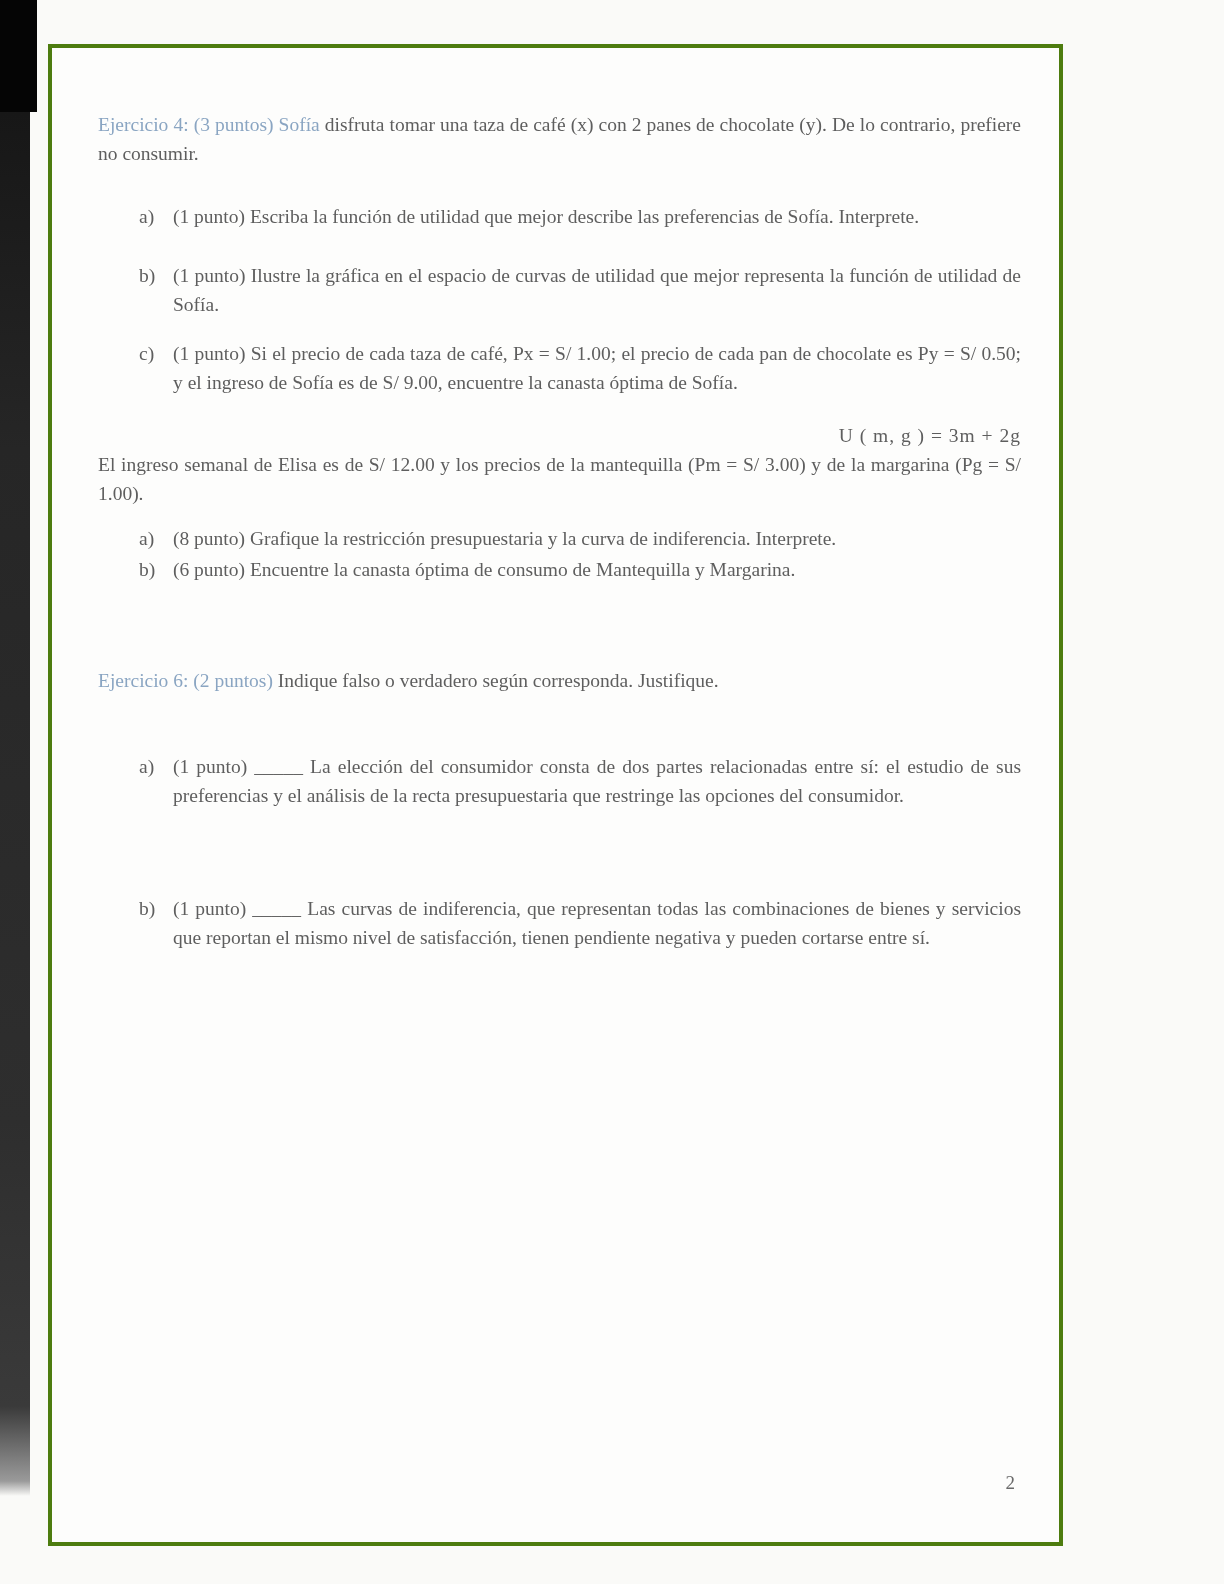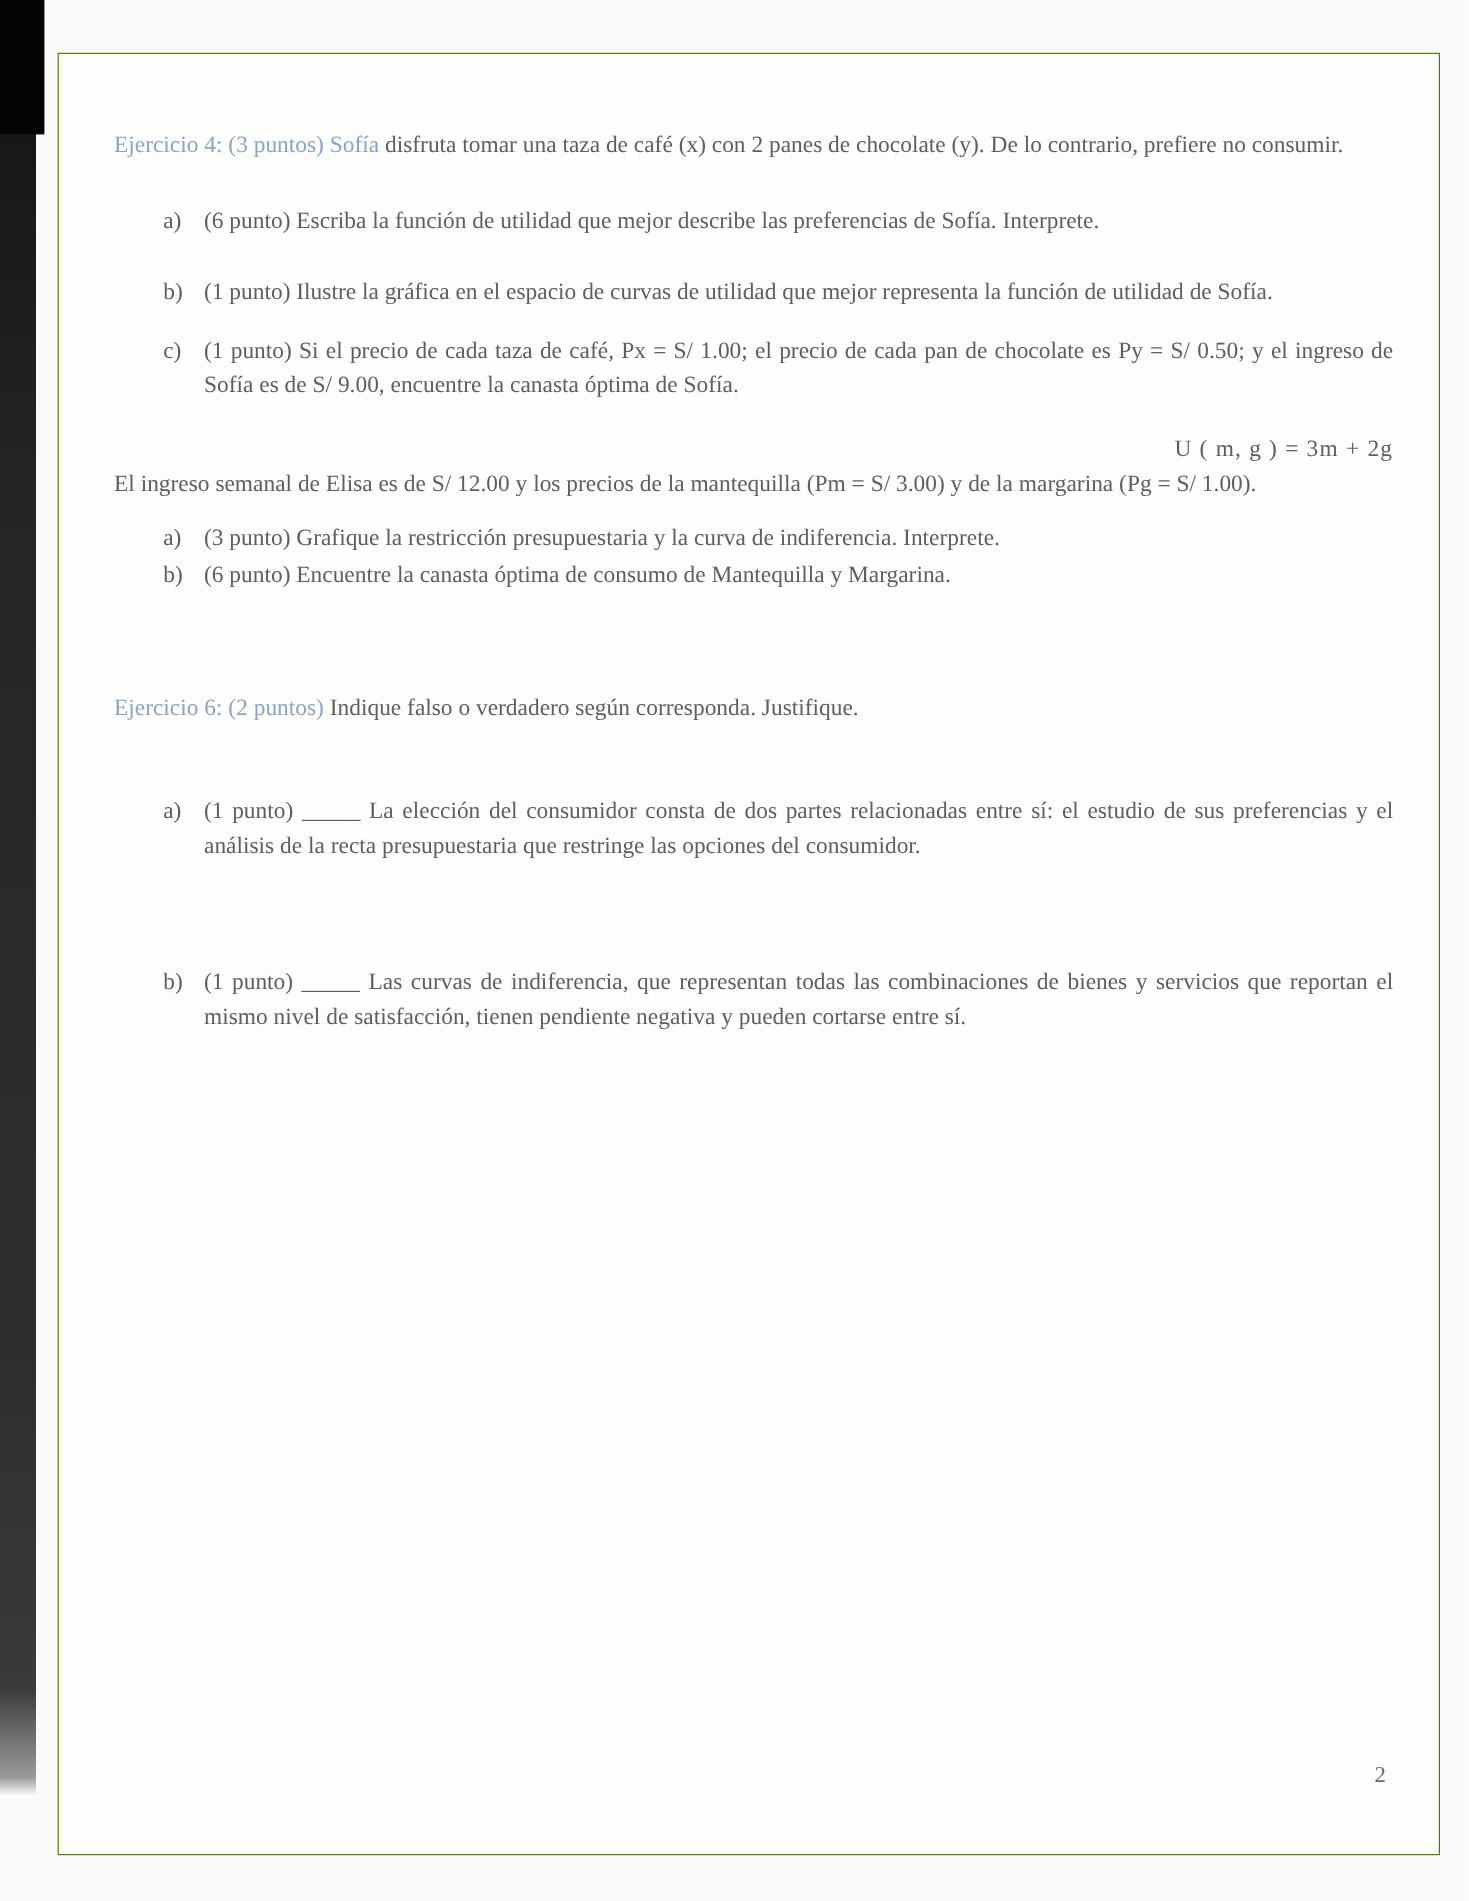--- a/index.html
+++ b/index.html
@@ -11,23 +11,23 @@
     overflow:hidden;
   }
   .scan-strip{
     position:absolute;left:0;top:0;width:30px;height:1496px;
     background:linear-gradient(180deg,#0b0b0b 0%,#161616 6%,#262626 30%,#2e2e2e 75%,#3a3a3a 94%,#9a9a9a 99%,#fafaf8 100%);
   }
   .scan-corner{
     position:absolute;left:0;top:0;width:37px;height:112px;background:#050505;
   }
   .page{
-    position:absolute;left:48px;top:44px;width:1152px;height:1502px;
+    position:absolute;left:48px;top:44px;width:1015px;height:1502px;
     background:#fdfdfc;
-    border:1px solid #4d7c0f;
+    border:4px solid #4d7c0f;
     box-sizing:border-box;
   }
   .content{
     position:absolute;left:46px;right:38px;top:0;
     color:#5e5e5e;
     font-size:19.5px;line-height:29px;
     filter:blur(0.45px);
     text-align:justify;
   }
   p{margin:0;}
@@ -61,41 +61,41 @@
 <div class="page">
   <div class="content">
 
     <p class="mt-p1">
       <span class="heading">Ejercicio 4: (3 puntos) Sofía</span>
       <span>disfruta tomar una taza de café (x) con 2 panes de chocolate (y). De lo contrario, prefiere no consumir.</span>
     </p>
 
     <div class="item mt-a4">
       <span class="marker">a)</span>
-      <span class="itext">(6 punto) Escriba la función de utilidad que mejor describe las preferencias de Sofía. Interprete.</span>
+      <span class="itext">(1 punto) Escriba la función de utilidad que mejor describe las preferencias de Sofía. Interprete.</span>
     </div>
 
     <div class="item mt-b4">
       <span class="marker">b)</span>
       <span class="itext">(1 punto) Ilustre la gráfica en el espacio de curvas de utilidad que mejor representa la función de utilidad de Sofía.</span>
     </div>
 
     <div class="item mt-c4">
       <span class="marker">c)</span>
       <span class="itext">(1 punto) Si el precio de cada taza de café, Px = S/ 1.00; el precio de cada pan de chocolate es Py = S/ 0.50; y el ingreso de Sofía es de S/ 9.00, encuentre la canasta óptima de Sofía.</span>
     </div>
 
 
     <p class="formula">U ( m, g ) = 3m + 2g</p>
 
     <p class="mt-inc">El ingreso semanal de Elisa es de S/ 12.00 y los precios de la mantequilla (Pm = S/ 3.00) y de la margarina (Pg = S/ 1.00).</p>
 
     <div class="item mt-a5">
       <span class="marker">a)</span>
-      <span class="itext">(3 punto) Grafique la restricción presupuestaria y la curva de indiferencia. Interprete.</span>
+      <span class="itext">(8 punto) Grafique la restricción presupuestaria y la curva de indiferencia. Interprete.</span>
     </div>
 
     <div class="item mt-b5">
       <span class="marker">b)</span>
       <span class="itext">(6 punto) Encuentre la canasta óptima de consumo de Mantequilla y Margarina.</span>
     </div>
 
     <p class="mt-h6">
       <span class="heading">Ejercicio 6: (2 puntos)</span>
       <span>Indique falso o verdadero según corresponda. Justifique.</span>

